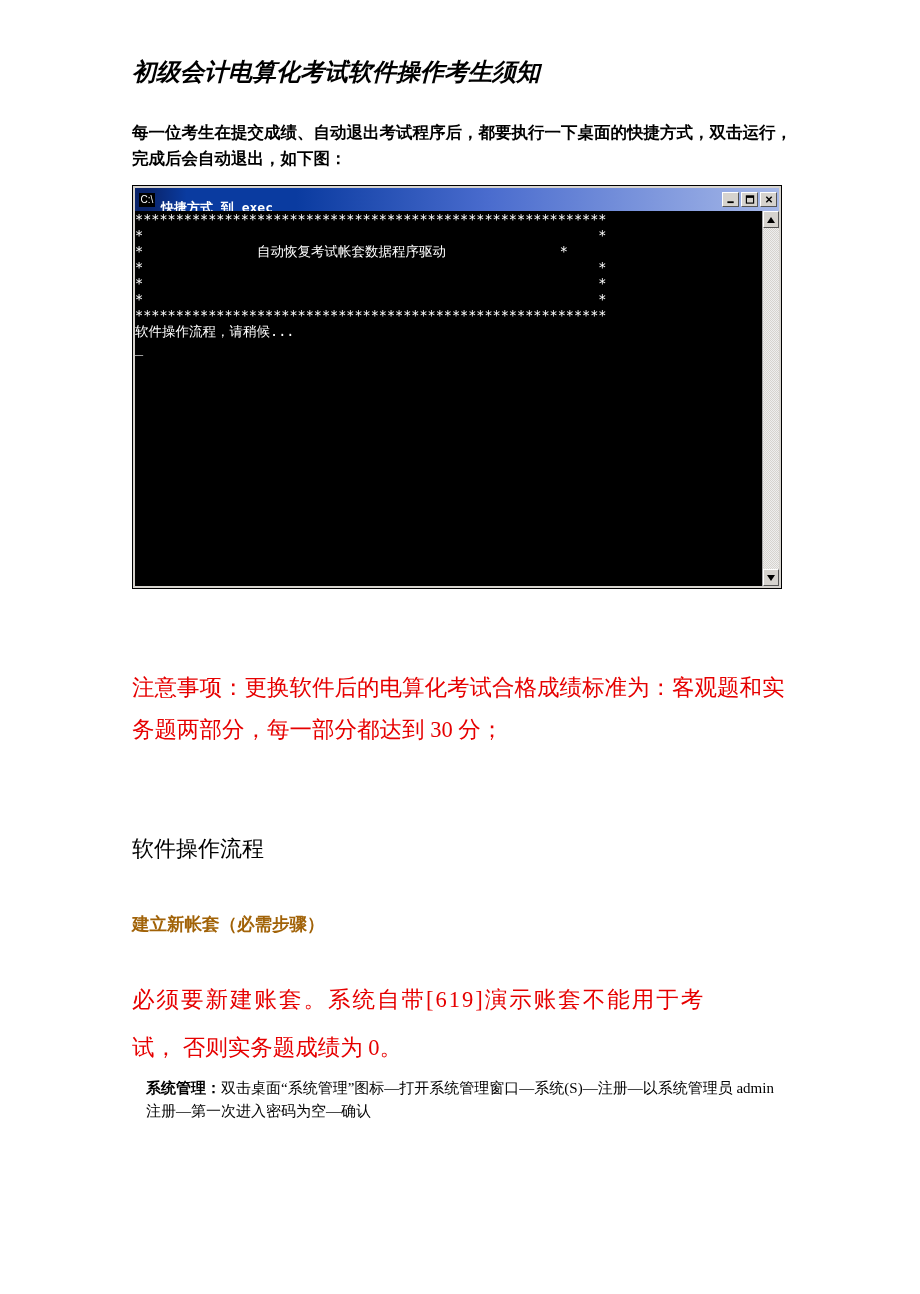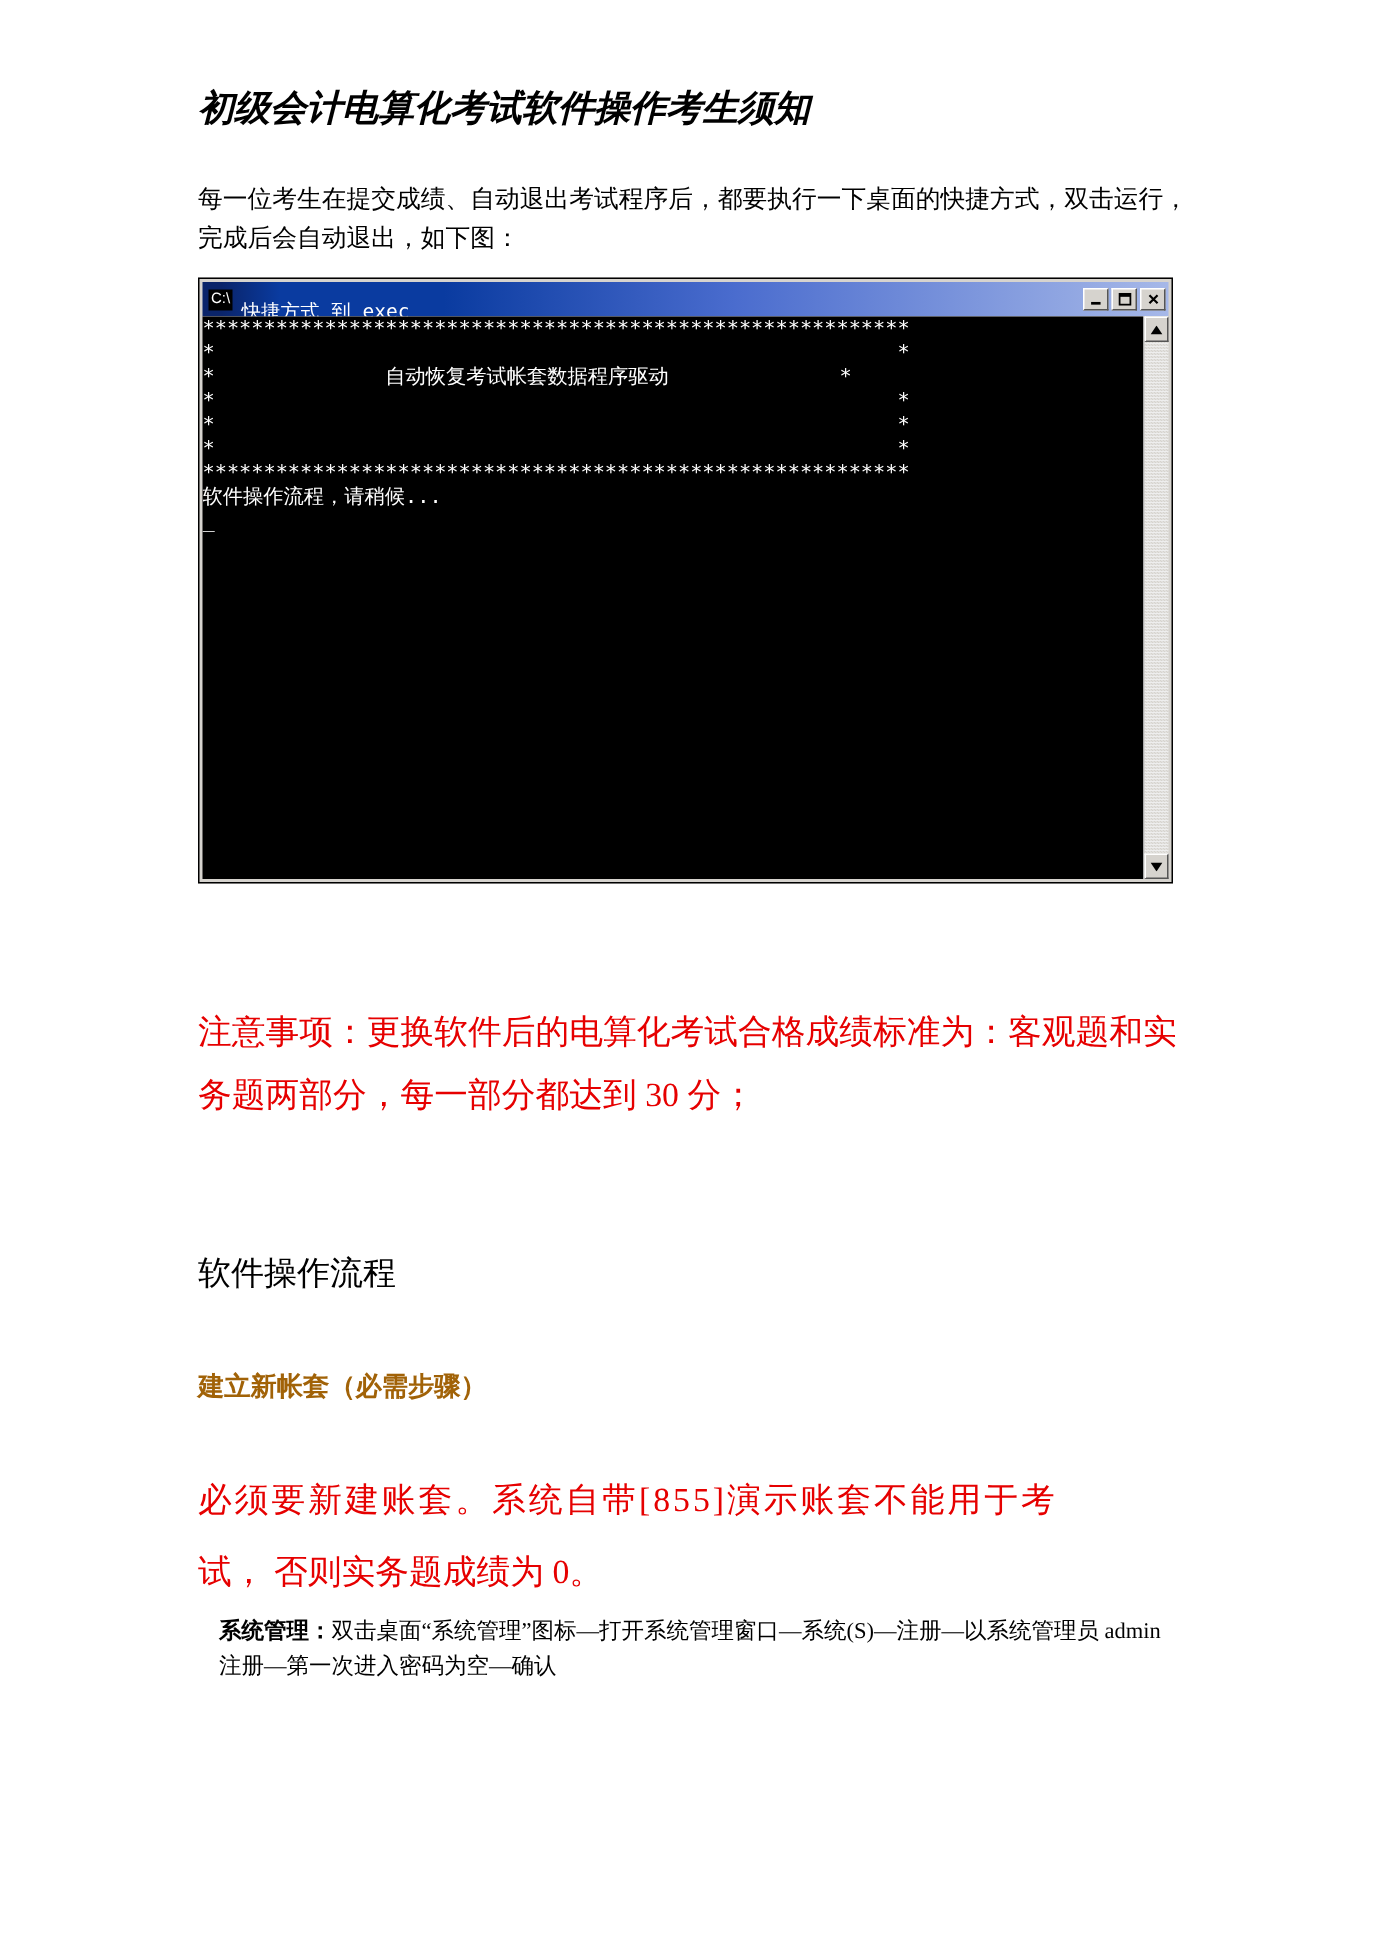--- a/index.html
+++ b/index.html
@@ -18,20 +18,21 @@
     color: #000;
     margin-bottom: 32px;
     font-family: "SimSun", "宋体", serif;
     font-style: italic;
   }
   .intro-text {
     font-size: 16.5px;
     line-height: 1.55;
     color: #000;
     margin-bottom: 14px;
+    font-weight: bold;
   }
   
   .console-window {
     width: 650px;
     border: 1px solid #000;
     background: #d6d3ce;
     padding: 2px;
   }
   .titlebar {
     height: 23px;
@@ -51,21 +52,21 @@
     display: inline-flex;
     align-items: center;
     justify-content: center;
     font-size: 10px;
     color: #fff;
     font-family: sans-serif;
   }
   .titlebar-text {
     font-family: "SimSun", "NSimSun", monospace;
     font-size: 13px;
-    font-weight: normal;
+    font-weight: bold;
     margin-top: 17px;
   }
   .titlebar-spacer { flex: 1; }
   .tb-btn {
     width: 17px;
     height: 15px;
     background: #d6d3ce;
     border-top: 1px solid #fff;
     border-left: 1px solid #fff;
     border-right: 1px solid #555;
@@ -219,21 +220,21 @@
     </div>
   </div>
 
   <p class="notice-red">注意事项：更换软件后的电算化考试合格成绩标准为：客观题和实务题两部分，每一部分都达到 30 分；</p>
 
   <p class="section-heading">软件操作流程</p>
 
   <p class="sub-heading">建立新帐套（必需步骤）</p>
 
   <p class="must-build">
-    <span>必须要新建账套。系统自带[855]演示账套不能用于考</span><br>
+    <span>必须要新建账套。系统自带[619]演示账套不能用于考</span><br>
     <span class="line2">试，  否则实务题成绩为 0。</span>
   </p>
 
   <p class="enter-system">
     <span class="label">系统管理：</span><span>双击桌面“系统管理”图标—打开系统管理窗口—系统(S)—注册—以系统管理员 admin 注册—第一次进入密码为空—确认</span>
   </p>
 
 </div>
 
 </body></html>

